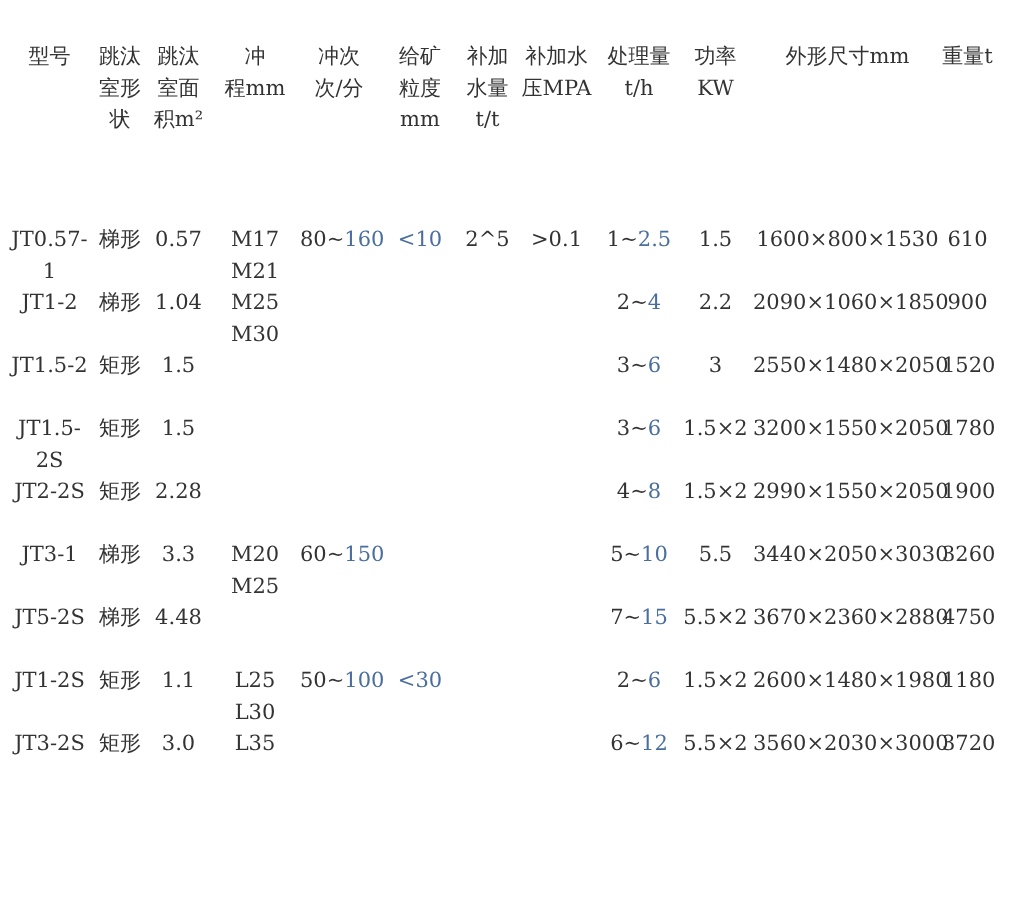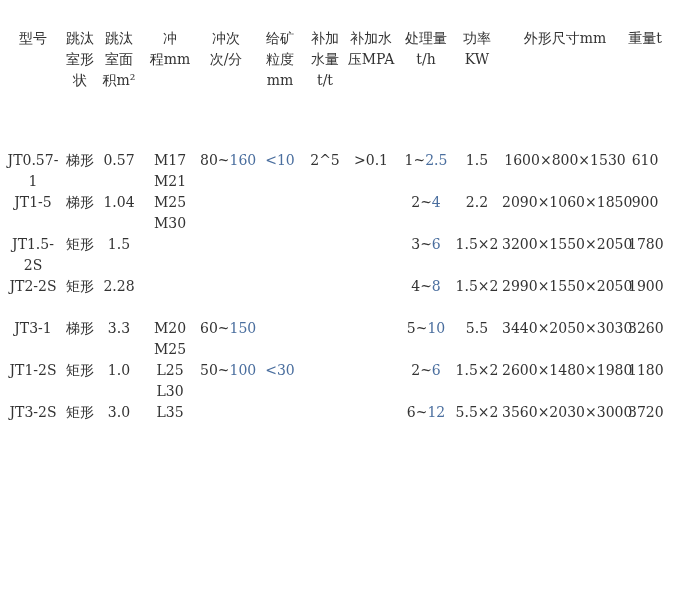--- a/index.html
+++ b/index.html
@@ -83,35 +83,49 @@
     <td class="accent">&lt;10</td>
     <td>2^5</td>
     <td>&gt;0.1</td>
     <td><span>1~</span><span class="accent">2.5</span></td>
     <td>1.5</td>
     <td>1600×800×1530</td>
     <td>610</td>
   </tr>
 
   <tr>
-    <td>JT1-5</td>
+    <td>JT1-2</td>
     <td>梯形</td>
     <td>1.04</td>
     <td>M25
 M30</td>
     <td><span></span><span class="accent"></span></td>
     <td class="accent"></td>
     <td></td>
     <td></td>
     <td><span>2~</span><span class="accent">4</span></td>
     <td>2.2</td>
     <td>2090×1060×1850</td>
     <td>900</td>
   </tr>
 
+  <tr>
+    <td>JT1.5-2</td>
+    <td>矩形</td>
+    <td>1.5</td>
+    <td></td>
+    <td><span></span><span class="accent"></span></td>
+    <td class="accent"></td>
+    <td></td>
+    <td></td>
+    <td><span>3~</span><span class="accent">6</span></td>
+    <td>3</td>
+    <td>2550×1480×2050</td>
+    <td>1520</td>
+  </tr>
 
   <tr>
     <td>JT1.5-
 2S</td>
     <td>矩形</td>
     <td>1.5</td>
     <td></td>
     <td><span></span><span class="accent"></span></td>
     <td class="accent"></td>
     <td></td>
@@ -148,25 +162,39 @@
     <td class="accent"></td>
     <td></td>
     <td></td>
     <td><span>5~</span><span class="accent">10</span></td>
     <td>5.5</td>
     <td>3440×2050×3030</td>
     <td>3260</td>
   </tr>
 
 
+  <tr>
+    <td>JT5-2S</td>
+    <td>梯形</td>
+    <td>4.48</td>
+    <td></td>
+    <td><span></span><span class="accent"></span></td>
+    <td class="accent"></td>
+    <td></td>
+    <td></td>
+    <td><span>7~</span><span class="accent">15</span></td>
+    <td>5.5×2</td>
+    <td>3670×2360×2880</td>
+    <td>4750</td>
+  </tr>
 
   <tr>
     <td>JT1-2S</td>
     <td>矩形</td>
-    <td>1.0</td>
+    <td>1.1</td>
     <td>L25
 L30</td>
     <td><span>50~</span><span class="accent">100</span></td>
     <td class="accent">&lt;30</td>
     <td></td>
     <td></td>
     <td><span>2~</span><span class="accent">6</span></td>
     <td>1.5×2</td>
     <td>2600×1480×1980</td>
     <td>1180</td>

